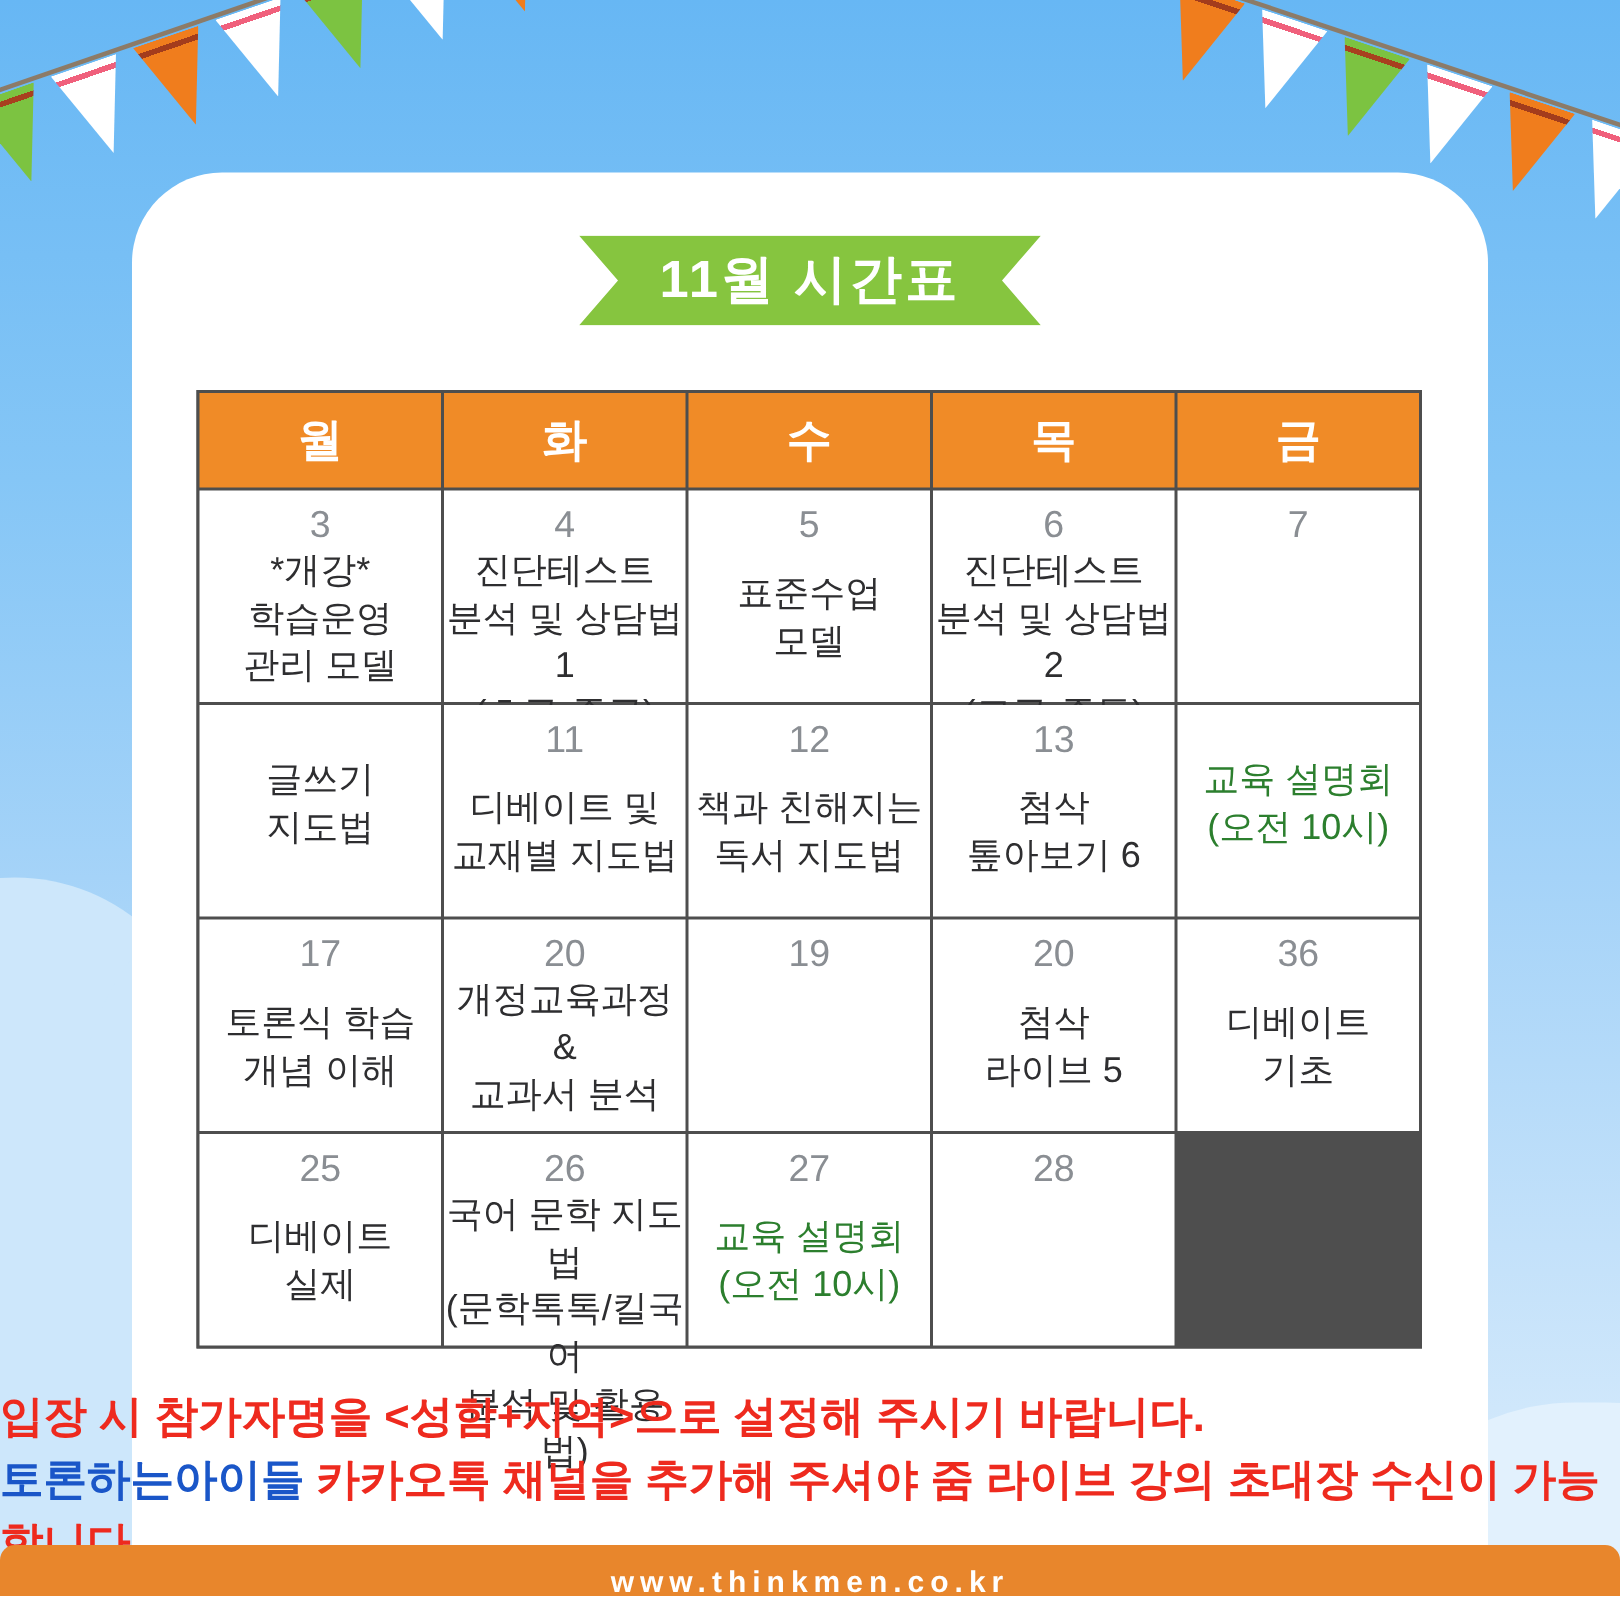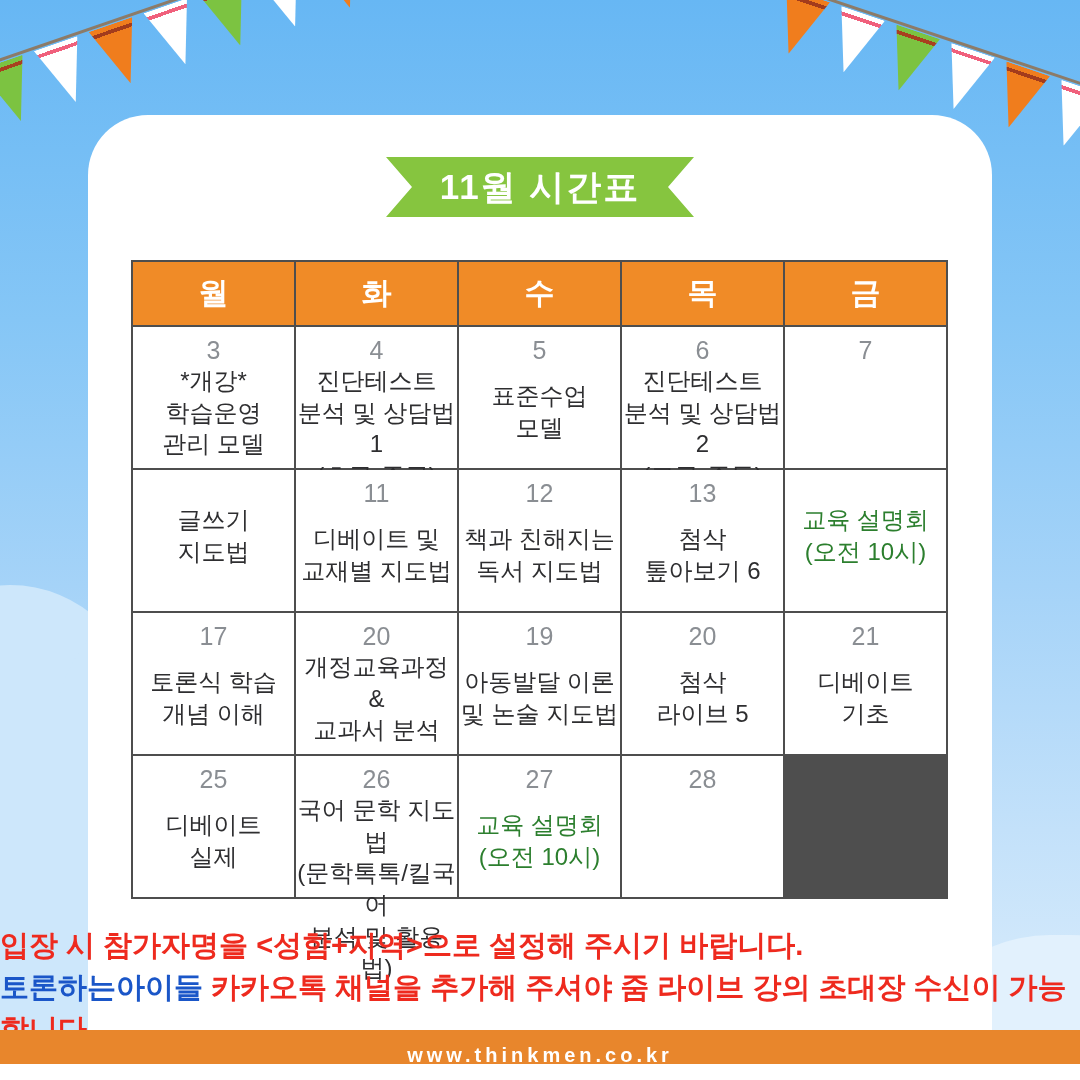--- a/index.html
+++ b/index.html
@@ -49,21 +49,21 @@
   .cell .txt.hl { color:#2c7f2e; }
 
   
   .notice { position:absolute; left:0; top:924px; width:1080px; 
             font-size:29px; font-weight:bold; line-height:1.45; color:#ee2a1e; }
   .notice .brand { color:#1a56c8;margin-top:19px; }
 
   
   .footer-bar { position:absolute; left:0; top:1030px; width:1080px; height:50px; background:#e8862c;
                 color:#ffffff; text-align:center; line-height:50px; font-size:20px; font-weight:bold;
-                letter-spacing:4px; }
+                letter-spacing:4px;border-radius:10px; }
 </style>
 </head>
 <body>
 
 <div class="stage">
 
   <div class="cloud cloud-l1"></div>
   <div class="cloud cloud-l2"></div>
   <div class="cloud cloud-l3"></div>
   <div class="cloud cloud-r1"></div>
@@ -164,31 +164,29 @@
       <div class="txt">토론식 학습
 개념 이해</div>
     </div>
     <div class="cell">
       <div class="date">20</div>
       <div class="txt">개정교육과정 &amp;
 교과서 분석</div>
     </div>
     <div class="cell">
       <div class="date">19</div>
-      <div class="txt">아동발달 이론
-및 논술 지도법</div>
     </div>
     <div class="cell">
       <div class="date">20</div>
       <div class="txt">첨삭
 라이브 5</div>
     </div>
 
     <div class="cell">
-      <div class="date">21</div>
+      <div class="date">36</div>
       <div class="txt">디베이트
 기초</div>
     </div>
     <div class="cell">
       <div class="date">25</div>
       <div class="txt">디베이트
 실제</div>
     </div>
     <div class="cell">
       <div class="date">26</div>

